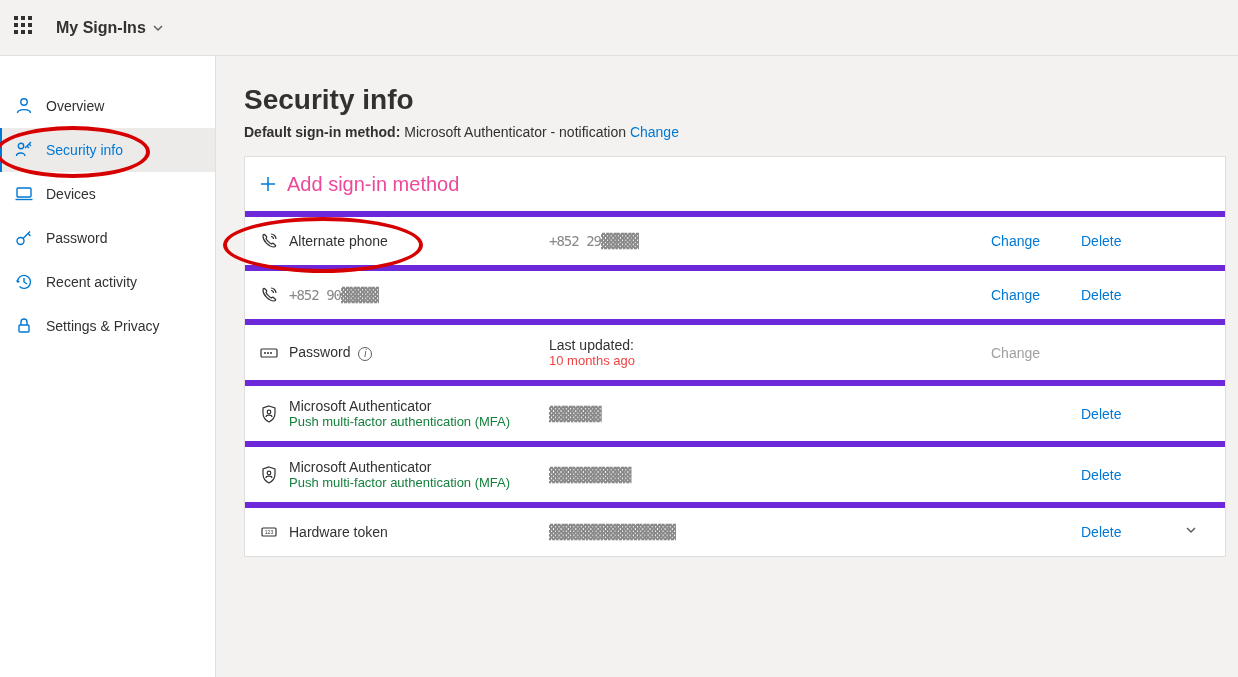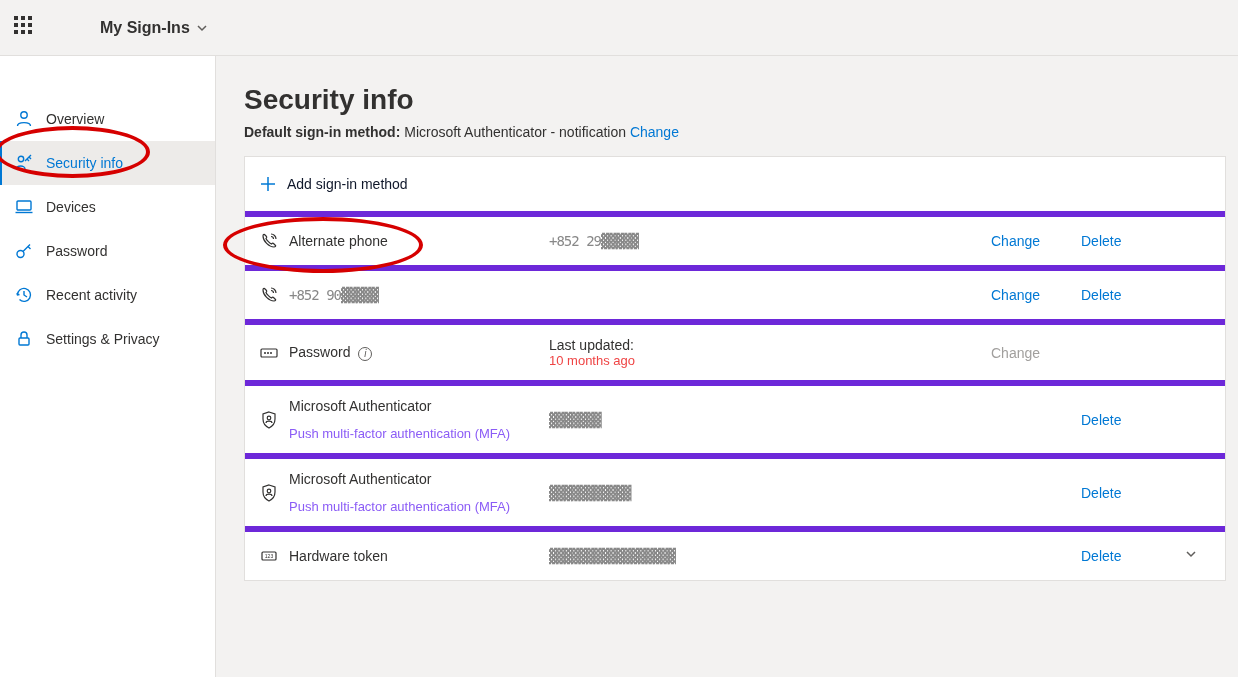--- a/index.html
+++ b/index.html
@@ -1,46 +1,46 @@
 <!DOCTYPE html>
 <html><head>
 <meta charset="utf-8">
 <style>
   * { box-sizing: border-box; margin: 0; padding: 0; }
   html, body { width: 1238px; height: 677px; font-family: "Segoe UI", Arial, sans-serif; background: #f3f2f1; color: #323130; overflow: hidden; }
-  .header { height: 56px; border-bottom: 1px solid #e1dfdd; display: flex; align-items: center; padding: 0 14px; background: #f3f2f1; gap: 44px; }
+  .header { height: 56px; border-bottom: 1px solid #e1dfdd; display: flex; align-items: center; padding: 0 14px; background: #f3f2f1; }
   .waffle { width: 24px; height: 24px; display: grid; grid-template-columns: repeat(3, 4px); grid-template-rows: repeat(3, 4px); gap: 3px; margin-right: 18px; cursor: pointer; }
   .waffle span { background: #323130; width: 4px; height: 4px; display: block; }
   .title-area { display: flex; align-items: center; cursor: pointer; }
   .app-title { font-size: 16px; font-weight: 600; color: #323130; }
   .chev { margin-left: 6px; width: 12px; height: 12px; }
   .shell { display: flex; height: calc(677px - 56px); }
-  .sidebar { width: 216px; background: #fff; border-right: 1px solid #e1dfdd; padding-top: 41px; }
+  .sidebar { width: 216px; background: #fff; border-right: 1px solid #e1dfdd; padding-top: 28px; }
   .nav-item { height: 44px; display: flex; align-items: center; padding: 0 14px; font-size: 14px; color: #323130; cursor: pointer; gap: 12px; }
   .nav-item.active { background: #edebe9; color: #0078d4; border-left: 2px solid #0078d4; padding-left: 12px; }
   .nav-item.active .nav-icon path, .nav-item.active .nav-icon circle, .nav-item.active .nav-icon line { stroke: #0078d4; }
   .nav-icon { width: 20px; height: 20px; flex: 0 0 20px; }
   .nav-icon path, .nav-icon circle, .nav-icon line, .nav-icon rect { stroke: #0078d4; stroke-width: 1.4; fill: none; }
   .nav-item:not(.active) .nav-icon path, .nav-item:not(.active) .nav-icon circle, .nav-item:not(.active) .nav-icon line, .nav-item:not(.active) .nav-icon rect { stroke: #0078d4; }
   .main { flex: 1; padding: 28px 12px 28px 28px; overflow: auto; position: relative; }
   .page-title { font-size: 28px; font-weight: 600; margin-bottom: 8px; }
   .page-sub { font-size: 14px; color: #323130; margin-bottom: 34px; }
   .default-line { font-size: 14px; margin-bottom: 16px; }
   .default-line .lbl { font-weight: 600; }
   .default-line .chg { color: #0078d4; cursor: pointer; }
   .card { background: #fff; border: 1px solid #e1dfdd; }
   .addrow { height: 54px; display: flex; align-items: center; padding: 0 14px; cursor: pointer; }
   .plus { width: 18px; height: 18px; margin-right: 10px; }
   .plus line { stroke: #0078d4; stroke-width: 1.5; }
-  .addrow span.txt { font-size: 14px; color: #0f172a; }
+  .addrow span.txt { font-size: 20px; color: #ec4899; }
   .mrow { display: flex; align-items: center; padding: 12px 14px; border-top: 6px solid #6d28d9; min-height: 54px; }
   .mrow .icon { width: 30px; display: flex; justify-content: flex-start; }
   .mrow .icon svg { width: 20px; height: 20px; }
   .mrow .name { width: 260px; font-size: 14px; }
-  .mrow .name .sub { color: #8b5cf6; font-size: 13px; margin-top: 12px; }
+  .mrow .name .sub { color: #15803d; font-size: 13px; }
   .mrow .val { flex: 1; font-size: 14px; color: #323130; }
   .mrow .val .sub { color: #ef4444; font-size: 13px; }
   .mrow .actions { width: 180px; display: flex; gap: 0; }
   .mrow .act { width: 90px; font-size: 14px; color: #0078d4; cursor: pointer; }
   .mrow .act.disabled { color: #a19f9d; cursor: default; }
   .mrow .expand { width: 40px; text-align: center; cursor: pointer; }
   .lost { margin-top: 20px; font-size: 14px; }
   .lost a { color: #0078d4; cursor: pointer; }
   .redacted { color: #888; font-family: monospace; letter-spacing: -1px; }
   .info-i { display:inline-flex; width:14px; height:14px; border:1px solid #605e5c; border-radius:50%; align-items:center; justify-content:center; font-size:10px; color:#605e5c; margin-left:4px; font-style: italic; } 

